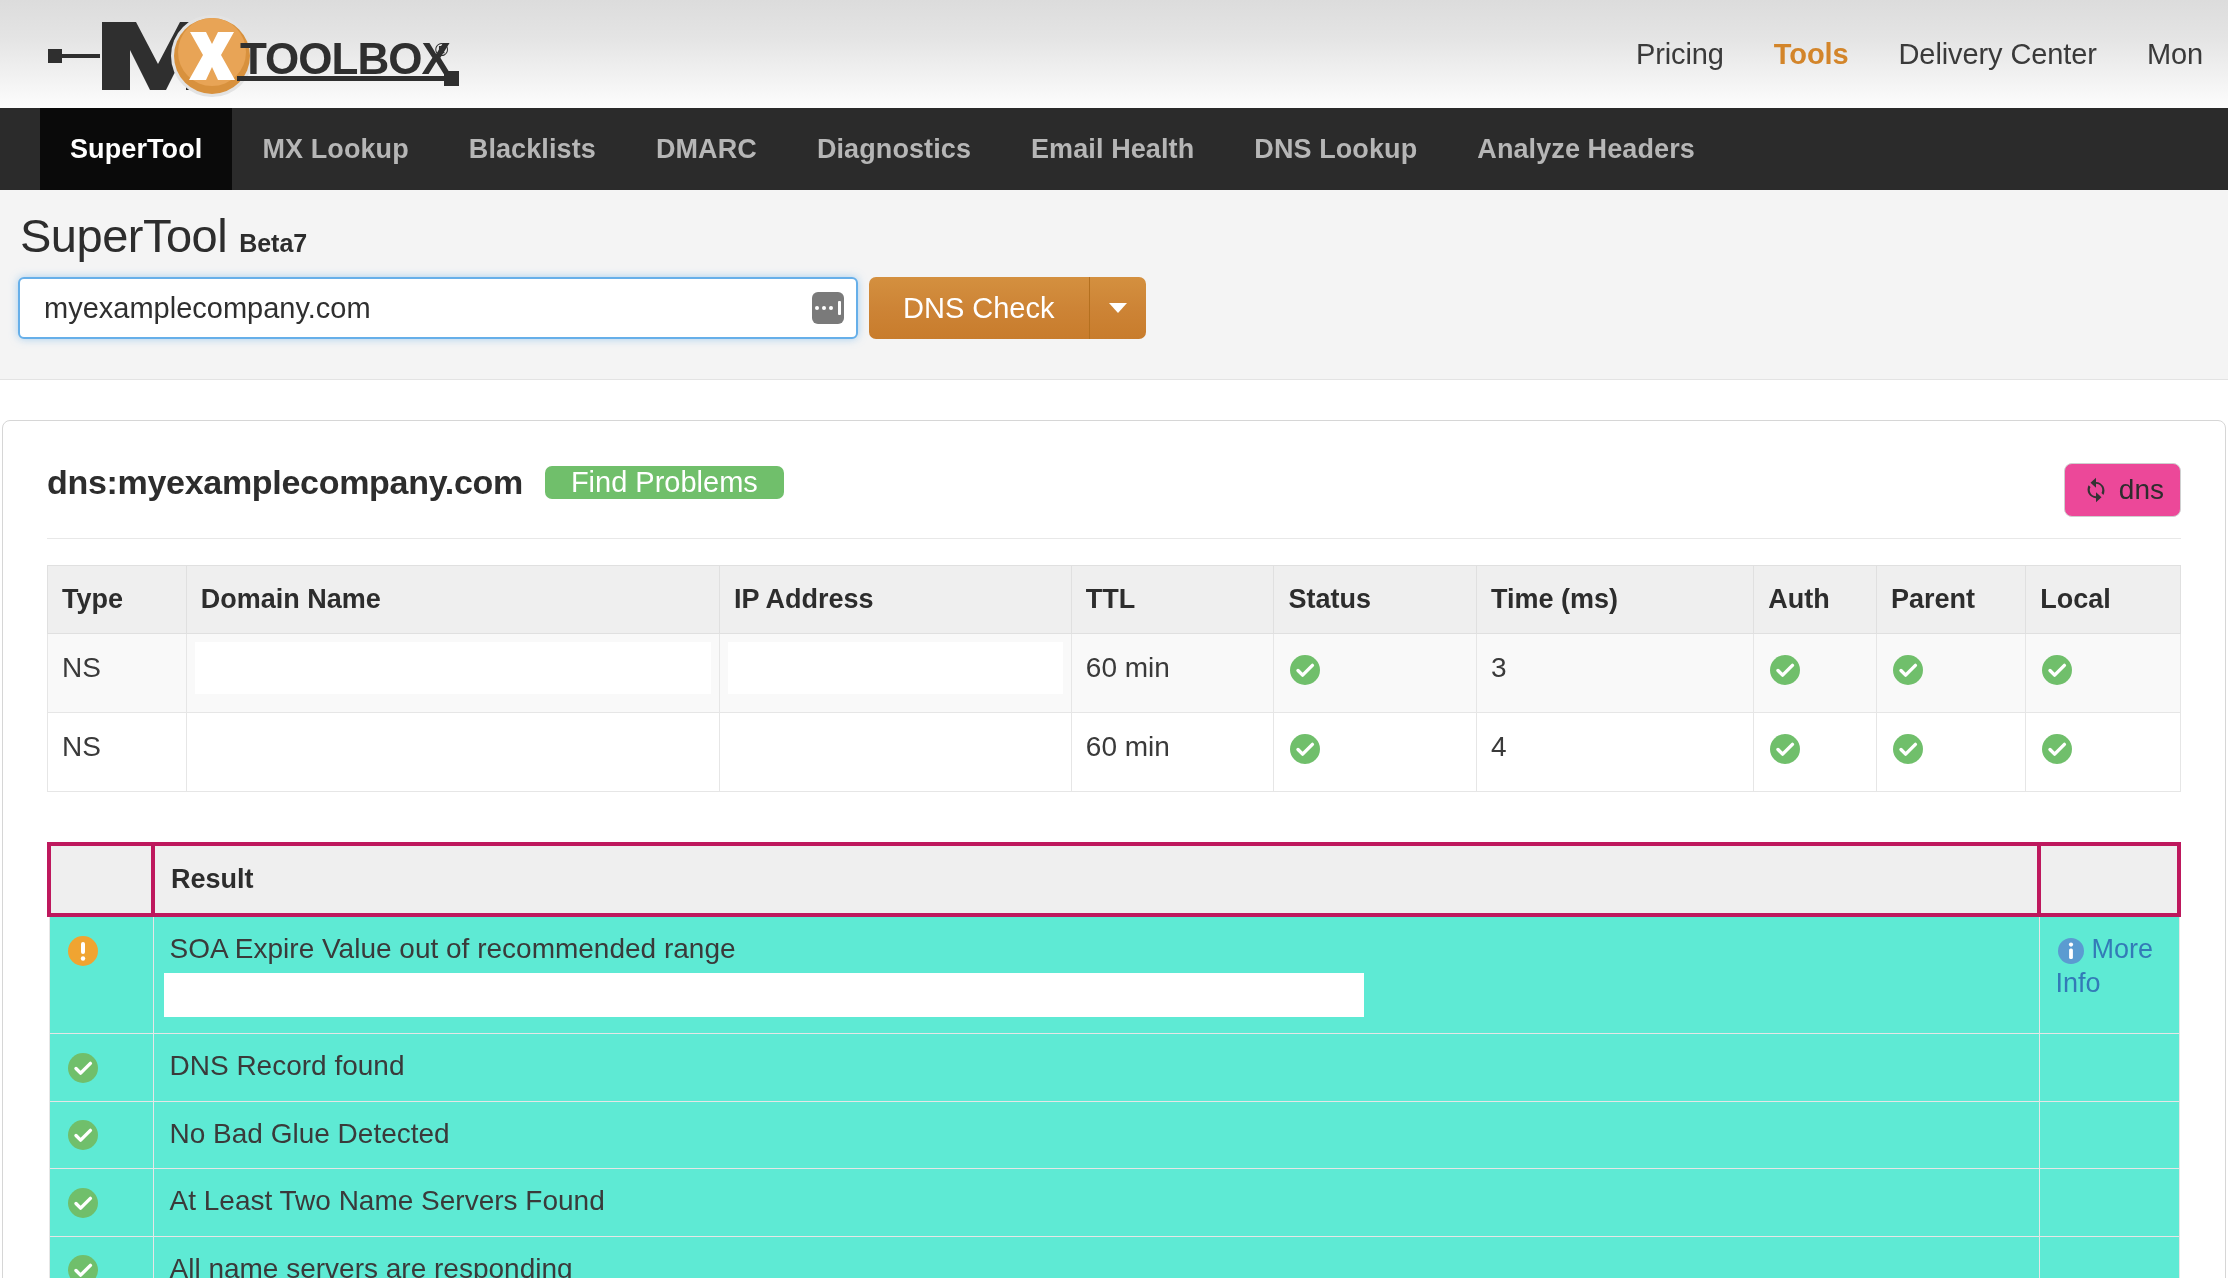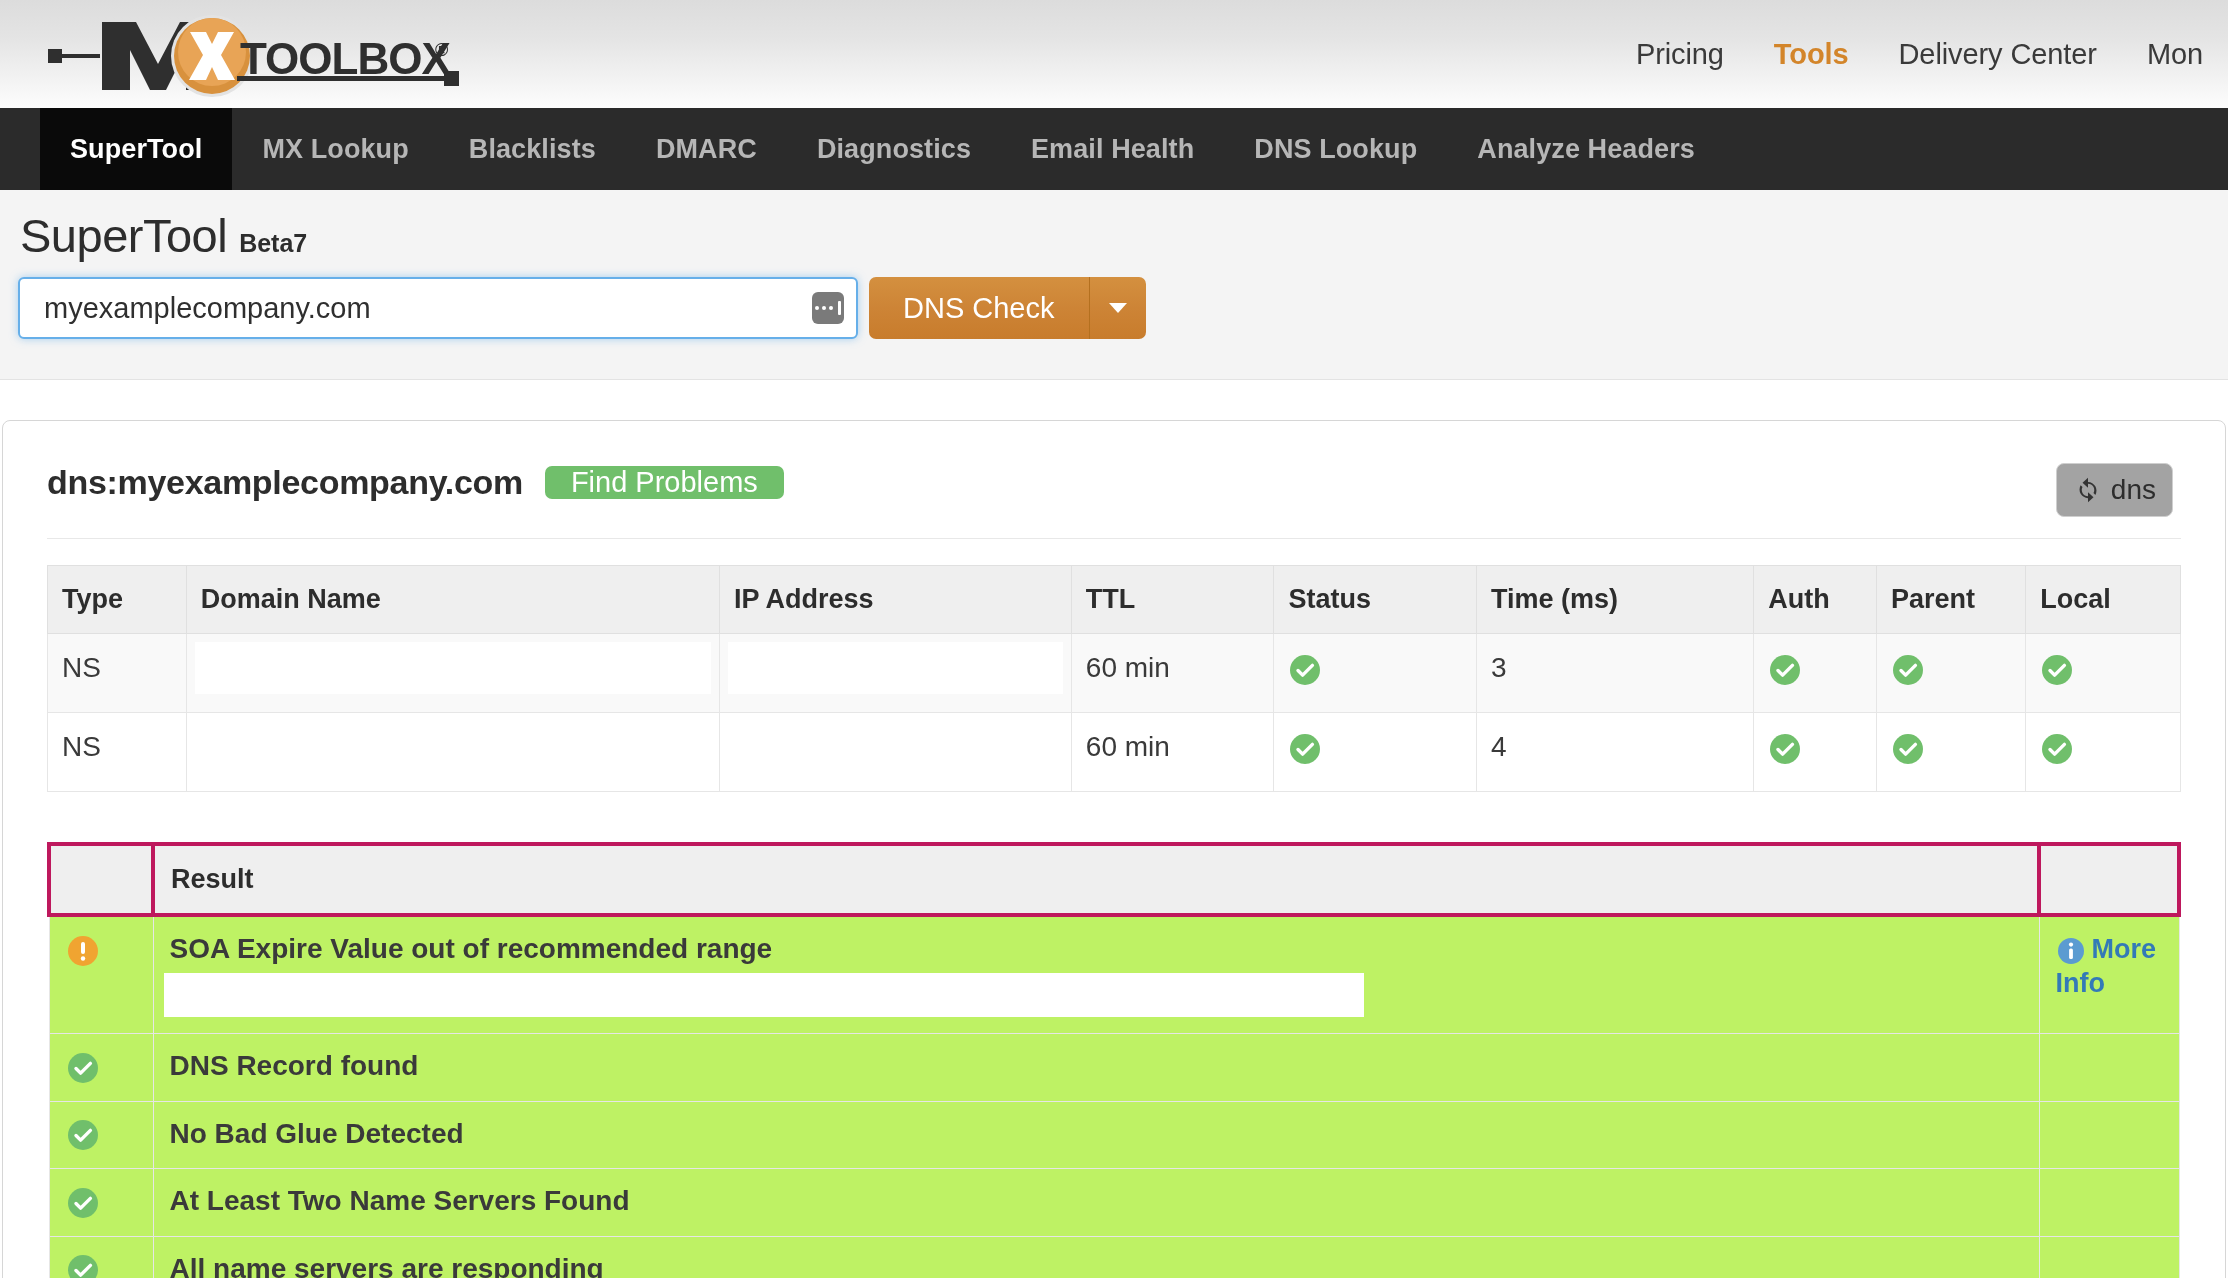--- a/index.html
+++ b/index.html
@@ -203,28 +203,28 @@
     color: #ffffff;
     border: none;
     border-radius: 7px;
     font-size: 29px;
     padding: 0 26px;
     cursor: pointer;
     font-family: "Liberation Sans", sans-serif;
   }
   .dns-refresh {
     position: absolute;
-    right: 8px;
+    right: 0;
     top: 42px;
     display: flex;
     align-items: center;
     gap: 8px;
     border: 1px solid #cfcfcf;
     border-radius: 8px;
-    background: #a3a3a3;
+    background: #ec4899;
     padding: 10px 16px;
     cursor: pointer;
     font-size: 28px;
     color: #2d2d2d;
   }
 
   
   table { border-collapse: collapse; width: 100%; }
 
   .dns-table { margin-top: 26px; }
@@ -280,21 +280,21 @@
     padding: 18px 16px;
     border: 4px solid #be185d;
   }
   .result-table td {
     font-size: 28px;
     color: #3a3a3a;
     padding: 16px 16px;
     border: 1px solid #e6e6e6;
     vertical-align: top;
   }
-  .result-table tbody tr td { background: #bef264; font-weight: bold; }
+  .result-table tbody tr td { background: #5eead4; }
   .rt-col-icon  { width: 104px; }
   .rt-col-more  { width: 140px; }
   .result-row-tall td { height: 118px; }
   .result-row td { height: 60px; }
 
   .more-info {
     color: #337ab7;
     font-size: 27px;
     text-decoration: none;
     line-height: 1.25;

